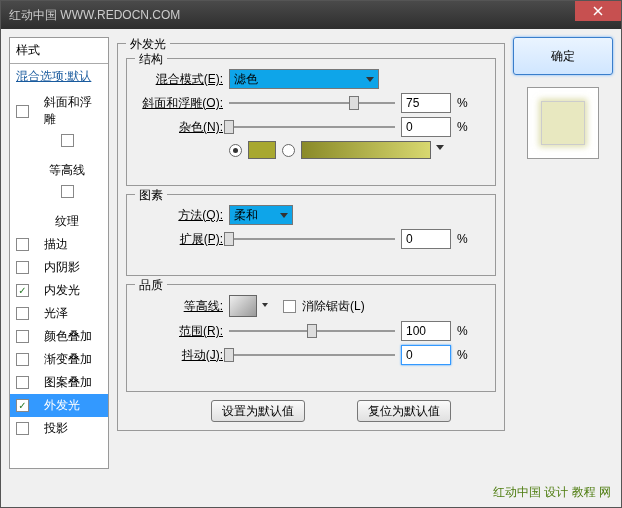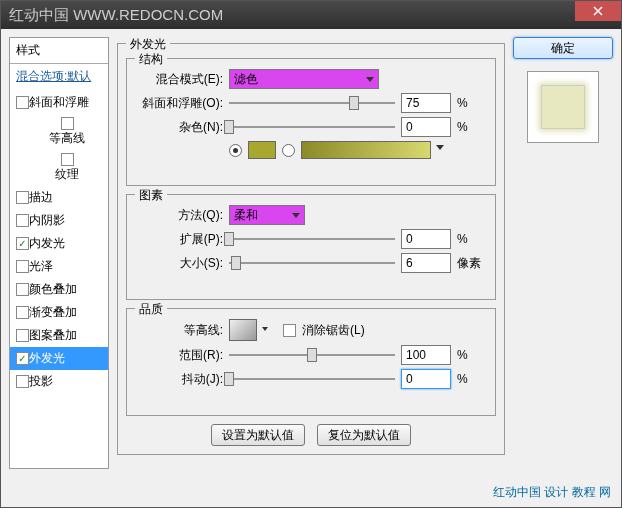--- a/index.html
+++ b/index.html
@@ -1,62 +1,62 @@
 <!DOCTYPE html>
 <html><head>
 <meta charset="utf-8">
 <style>
 *{box-sizing:border-box;margin:0;padding:0;font-family:"Microsoft YaHei",SimSun,sans-serif;font-size:12px;}
 body{background:#2a2a2a;}
 .window{width:622px;height:508px;background:#f0f0f0;border:1px solid #555;position:relative;}
 .titlebar{height:28px;background:linear-gradient(#4a4a4a,#2e2e2e);display:flex;align-items:center;padding:0 8px;position:relative;}
-.titlebar-text{color:#ccc;font-size:15px;}
+.titlebar-text{color:#ccc;font-size:12px;}
 .close-btn{position:absolute;right:0;top:0;width:46px;height:20px;background:#c75050;color:#fff;display:flex;align-items:center;justify-content:center;cursor:pointer;}
 .close-btn svg{width:10px;height:10px;}
 .content{display:flex;padding:8px;gap:8px;height:calc(100% - 28px - 30px);}
 .sidebar{width:100px;border:1px solid #999;background:#fff;}
 .sidebar-header{padding:4px 6px;border-bottom:1px solid #aaa;}
 .sidebar-link{padding:4px 6px;color:#1a5b9e;text-decoration:underline;cursor:pointer;}
 .style-list{padding:2px 0;}
-.style-item{display:flex;align-items:center;padding:3px 6px;gap:0;cursor:pointer;}
+.style-item{display:flex;align-items:center;padding:3px 6px;gap:15px;cursor:pointer;}
 .style-item.indent{padding-left:22px;flex-direction:column;}
 .style-item.active{background:#3399ff;color:#fff;}
 .cb{width:13px;height:13px;border:1px solid #888;background:#fff;display:inline-flex;align-items:center;justify-content:center;}
 .cb.checked::after{content:"✓";font-size:10px;color:#2a7a2a;line-height:1;}
 .main{flex:1;display:flex;flex-direction:column;gap:6px;}
 .fs{border:1px solid #999;padding:6px 8px 8px;position:relative;margin-top:6px;}
 .fs-title{position:absolute;top:-8px;left:8px;background:#f0f0f0;padding:0 4px;}
 .fs-sub{border:1px solid #999;padding:6px 8px 22px;position:relative;margin-top:8px;}
 .row{display:flex;align-items:center;margin:4px 0;gap:6px;}
-.lbl{width:88px;text-align:right;}
-.select{height:20px;border:1px solid #777;background:#d946ef;padding:0 4px;display:flex;align-items:center;justify-content:space-between;cursor:pointer;}
+.lbl{width:88px;text-align:right;text-decoration:underline;}
+.select{height:20px;border:1px solid #777;background:#0ea5e9;padding:0 4px;display:flex;align-items:center;justify-content:space-between;cursor:pointer;}
 .select .arrow{border-left:4px solid transparent;border-right:4px solid transparent;border-top:5px solid #333;}
 .slider{flex:1;height:16px;position:relative;display:flex;align-items:center;}
 .slider-track{height:2px;background:#999;width:100%;}
 .slider-thumb{position:absolute;width:10px;height:14px;background:#ddd;border:1px solid #777;top:1px;transform:translateX(-50%);}
 .num{width:50px;height:20px;border:1px solid #777;background:#fff;padding:0 4px;display:flex;align-items:center;}
 .num.focus{border:1px solid #3399ff;box-shadow:0 0 2px #3399ff;}
 .unit{width:30px;}
 .color-radio{display:flex;align-items:center;gap:6px;}
 .radio{width:13px;height:13px;border:1px solid #666;border-radius:50%;background:#fff;display:inline-flex;align-items:center;justify-content:center;}
 .radio.checked::after{content:"";width:5px;height:5px;background:#333;border-radius:50%;}
 .swatch{width:28px;height:18px;border:1px solid #666;}
 .gradient{width:130px;height:18px;border:1px solid #666;background:linear-gradient(to right,#8a8a28,#d8d870);position:relative;}
 .gradient .arrow{position:absolute;right:-14px;top:3px;border-left:4px solid transparent;border-right:4px solid transparent;border-top:5px solid #333;}
 .contour-sw{width:28px;height:22px;border:1px solid #666;background:linear-gradient(135deg,#eee,#999);position:relative;}
 .contour-sw .arrow{position:absolute;right:-12px;top:7px;border-left:3px solid transparent;border-right:3px solid transparent;border-top:4px solid #333;}
 .btn-row{display:flex;gap:12px;justify-content:center;margin-top:8px;}
-.btn{height:22px;padding:8px 10px;border:1px solid #777;background:linear-gradient(#fafafa,#e0e0e0);cursor:pointer;display:flex;align-items:center;border-radius:3px;}
+.btn{height:22px;padding:8px 10px;border:1px solid #777;background:linear-gradient(#fafafa,#e0e0e0);cursor:pointer;display:flex;align-items:center;border-radius:3px;margin-left:40px;}
 .rpanel{width:100px;display:flex;flex-direction:column;gap:6px;align-items:stretch;}
-.rbtn{height:22px;border:1px solid #777;background:linear-gradient(#fafafa,#e0e0e0);cursor:pointer;display:flex;align-items:center;justify-content:center;border-radius:3px;}
+.rbtn{height:38px;border:1px solid #777;background:linear-gradient(#fafafa,#e0e0e0);cursor:pointer;display:flex;align-items:center;justify-content:center;border-radius:3px;}
 .rbtn.primary{border:1px solid #3a7ecb;box-shadow:0 0 3px #6ab0ff;background:linear-gradient(#eaf4ff,#d0e6ff);}
 .preview-ck{display:flex;align-items:center;gap:4px;margin-top:4px;justify-content:center;}
 .preview-box{width:72px;height:72px;border:1px solid #999;background:#fff;display:flex;align-items:center;justify-content:center;margin:6px auto 0;}
 .preview-inner{width:44px;height:44px;background:#e8e8c0;border:1px solid #ccc;box-shadow:0 0 6px 2px rgba(200,200,120,.6);}
-.footer{position:absolute;bottom:6px;right:10px;color:#0369a1;font-size:12px;}
+.footer{position:absolute;bottom:6px;right:10px;color:#4d7c0f;font-size:12px;}
 </style>
 </head>
 <body>
 
 <div class="window">
   <div class="titlebar">
     <span class="titlebar-text">红动中国  WWW.REDOCN.COM</span>
     <div class="close-btn">
       <svg viewBox="0 0 10 10">
           <path d="M1 1L9 9M9 1L1 9" stroke="#fff" stroke-width="1.5"></path>
@@ -165,46 +165,35 @@
                   <span class="arrow"></span>
                 </div>
             </div>
           </div>
         </div>
 
         <div class="fs-sub">
           <span class="fs-title">图素</span>
           <div class="row">
             <span class="lbl">方法(Q):</span>
-            <div class="select" style="width:76px">
+            <div class="select" style="width:64px">
               <span>柔和</span>
               <span class="arrow"></span>
             </div>
           </div>
           <div class="row">
             <span class="lbl">扩展(P):</span>
             <div class="slider">
                 <div class="slider-track"></div>
                 <div class="slider-thumb" style="left:0%"></div>
               </div>
             <div class="num">
                 <span>0</span>
               </div>
             <span class="unit">%</span>
-          </div>
-          <div class="row">
-            <span class="lbl">大小(S):</span>
-            <div class="slider">
-                <div class="slider-track"></div>
-                <div class="slider-thumb" style="left:4%"></div>
-              </div>
-            <div class="num">
-                <span>6</span>
-              </div>
-            <span class="unit">像素</span>
           </div>
         </div>
 
         <div class="fs-sub">
           <span class="fs-title">品质</span>
           <div class="row">
             <span class="lbl">等高线:</span>
             <span class="contour-sw">
                 <span class="arrow"></span>
               </span>

